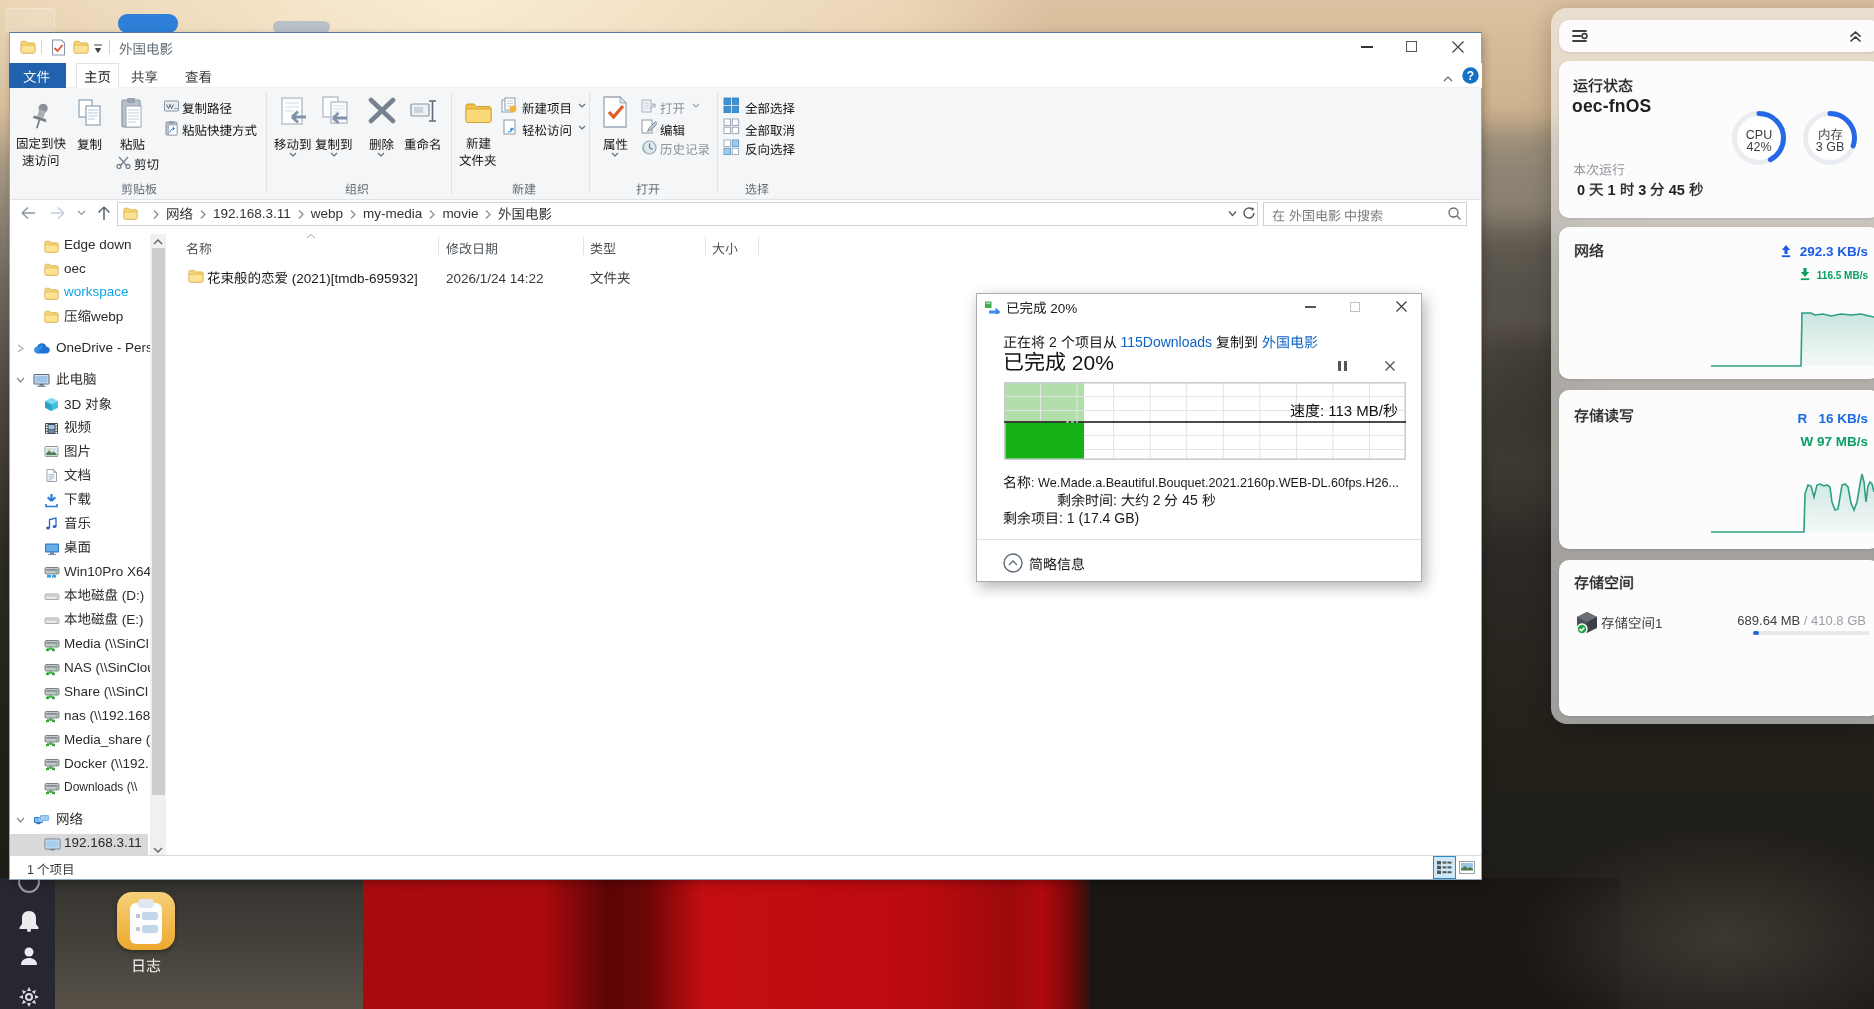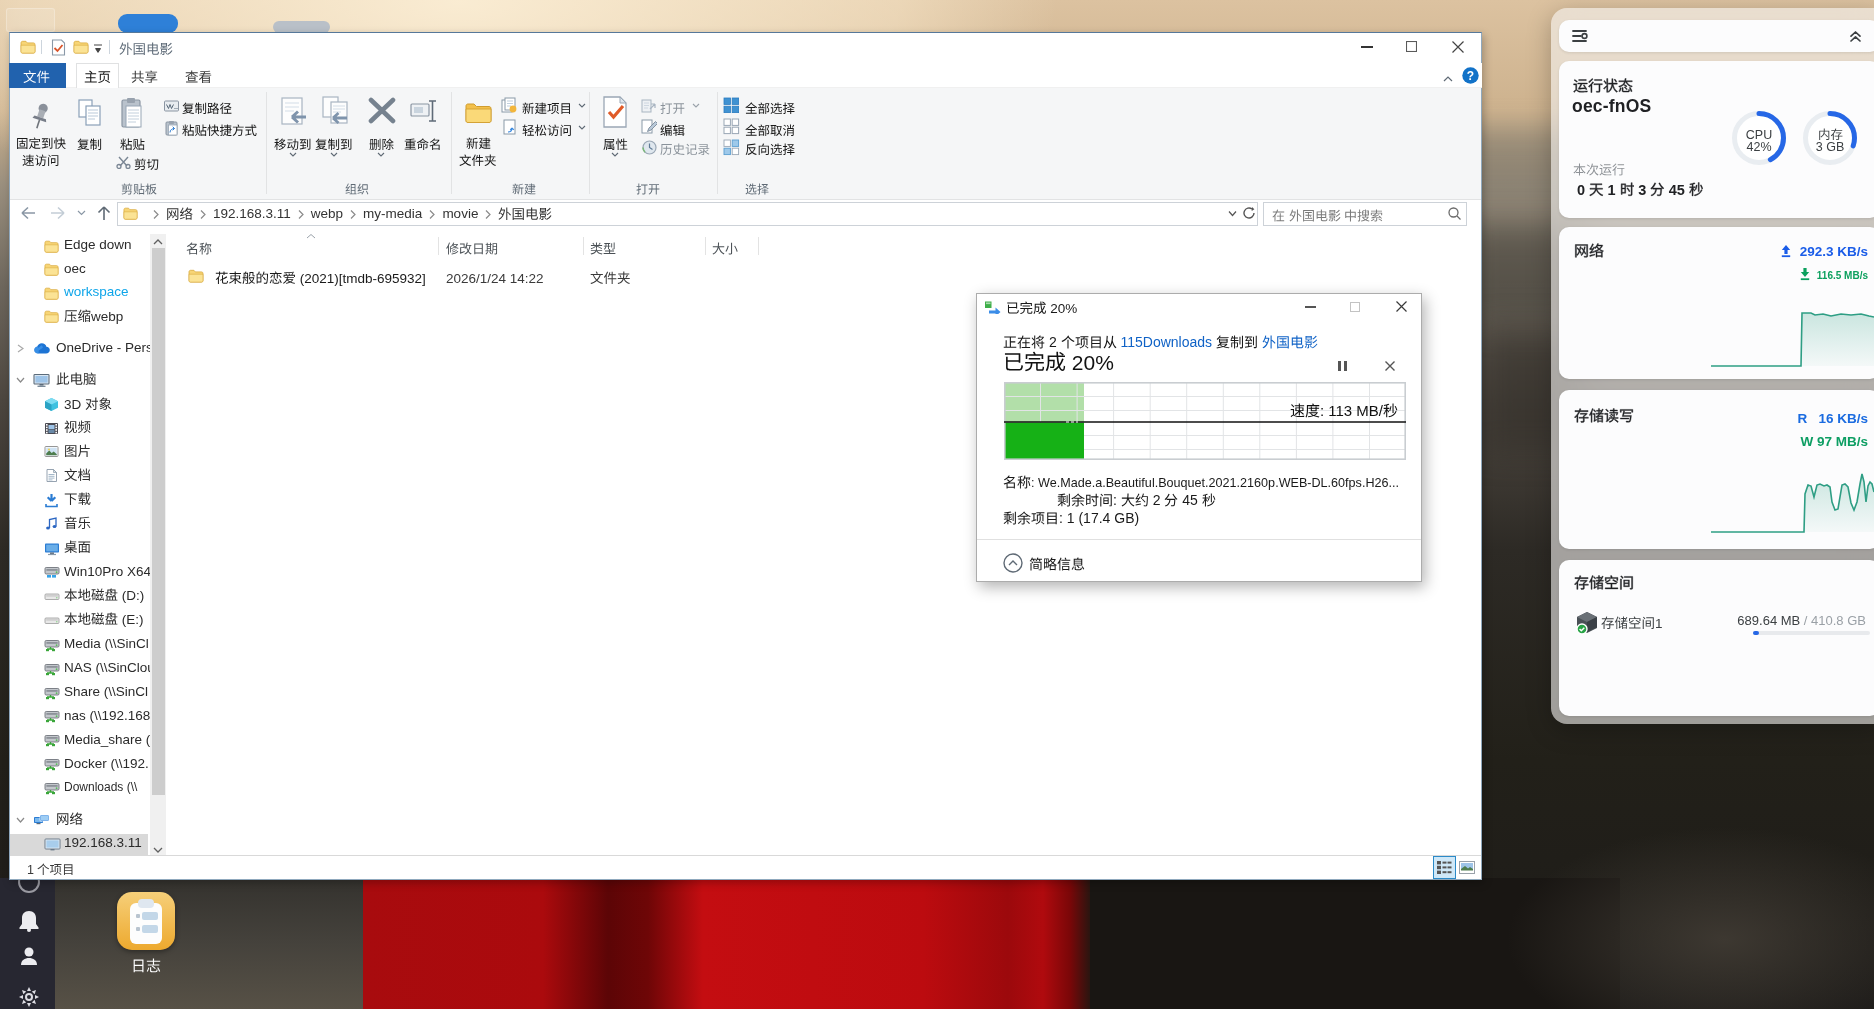--- a/index.html
+++ b/index.html
@@ -845,21 +845,21 @@
       <use href="#g75" x="1000"></use>
     </svg></div>
 <div style="position:absolute;left:438px;top:237px;width:1px;height:18px;background:#e3e3e3"></div>
 <div style="position:absolute;left:583px;top:237px;width:1px;height:18px;background:#e3e3e3"></div>
 <div style="position:absolute;left:705px;top:237px;width:1px;height:18px;background:#e3e3e3"></div>
 <div style="position:absolute;left:758px;top:237px;width:1px;height:18px;background:#e3e3e3"></div>
 <svg style="position:absolute;left:188px;top:268px" width="16" height="16" viewBox="0 0 16 16">
     <path d="M1 4c0-1 .6-1.7 1.5-1.7h3.4l1.4 1.6h6.2c.9 0 1.5.7 1.5 1.6v7c0 .9-.6 1.6-1.5 1.6h-11C1.6 14.1 1 13.4 1 12.5z" fill="#f7d576" stroke="#d9a93c" stroke-width="0.8"></path>
     <path d="M1 6.2h14v6.3c0 .9-.6 1.6-1.5 1.6h-11c-.9 0-1.5-.7-1.5-1.6z" fill="#fbe395" stroke="#d9a93c" stroke-width="0.6"></path>
   </svg>
-<div style="position:absolute;left:215px;top:270px;line-height:1;white-space:nowrap"><svg class="k" style="width:81.0px;height:13.5px;color:#1a1a1a;" viewBox="0 -880 6000 1000" preserveAspectRatio="none">
+<div style="position:absolute;left:207px;top:270px;line-height:1;white-space:nowrap"><svg class="k" style="width:81.0px;height:13.5px;color:#1a1a1a;" viewBox="0 -880 6000 1000" preserveAspectRatio="none">
       <use href="#g76" x="0"></use>
       <use href="#g77" x="1000"></use>
       <use href="#g78" x="2000"></use>
       <use href="#g79" x="3000"></use>
       <use href="#g7a" x="4000"></use>
       <use href="#g7b" x="5000"></use>
     </svg><span style="font-size:13.5px;color:#1a1a1a"> (2021)[tmdb-695932]</span></div>
 <div style="position:absolute;left:446px;top:270px;line-height:1"><span style="font-size:13.5px;color:#3a3a3a">2026/1/24 14:22</span></div>
 <div style="position:absolute;left:590px;top:270px;line-height:1"><svg class="k" style="width:40.5px;height:13.5px;color:#3a3a3a;" viewBox="0 -880 3000 1000" preserveAspectRatio="none">
       <use href="#g19" x="0"></use>

